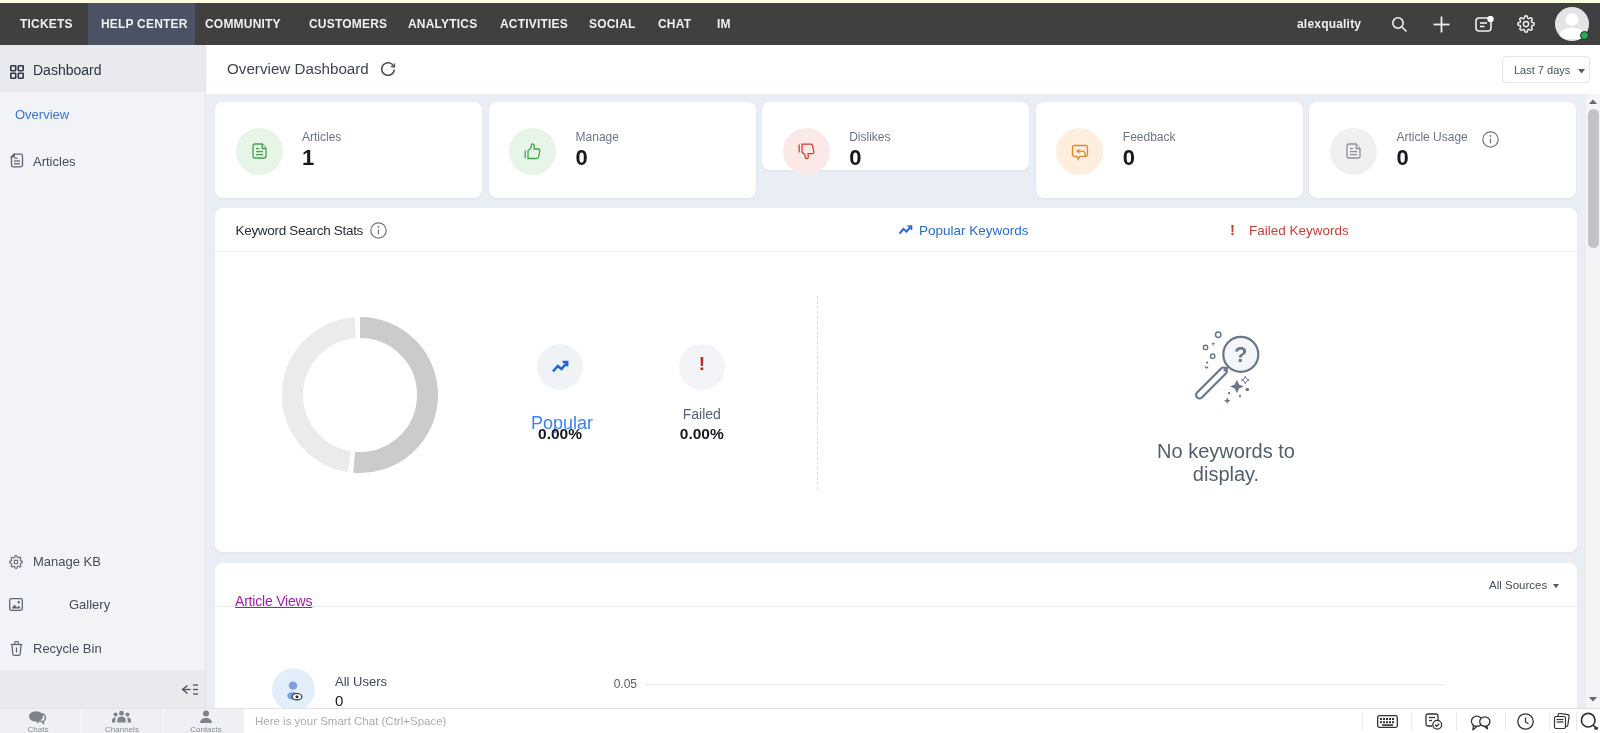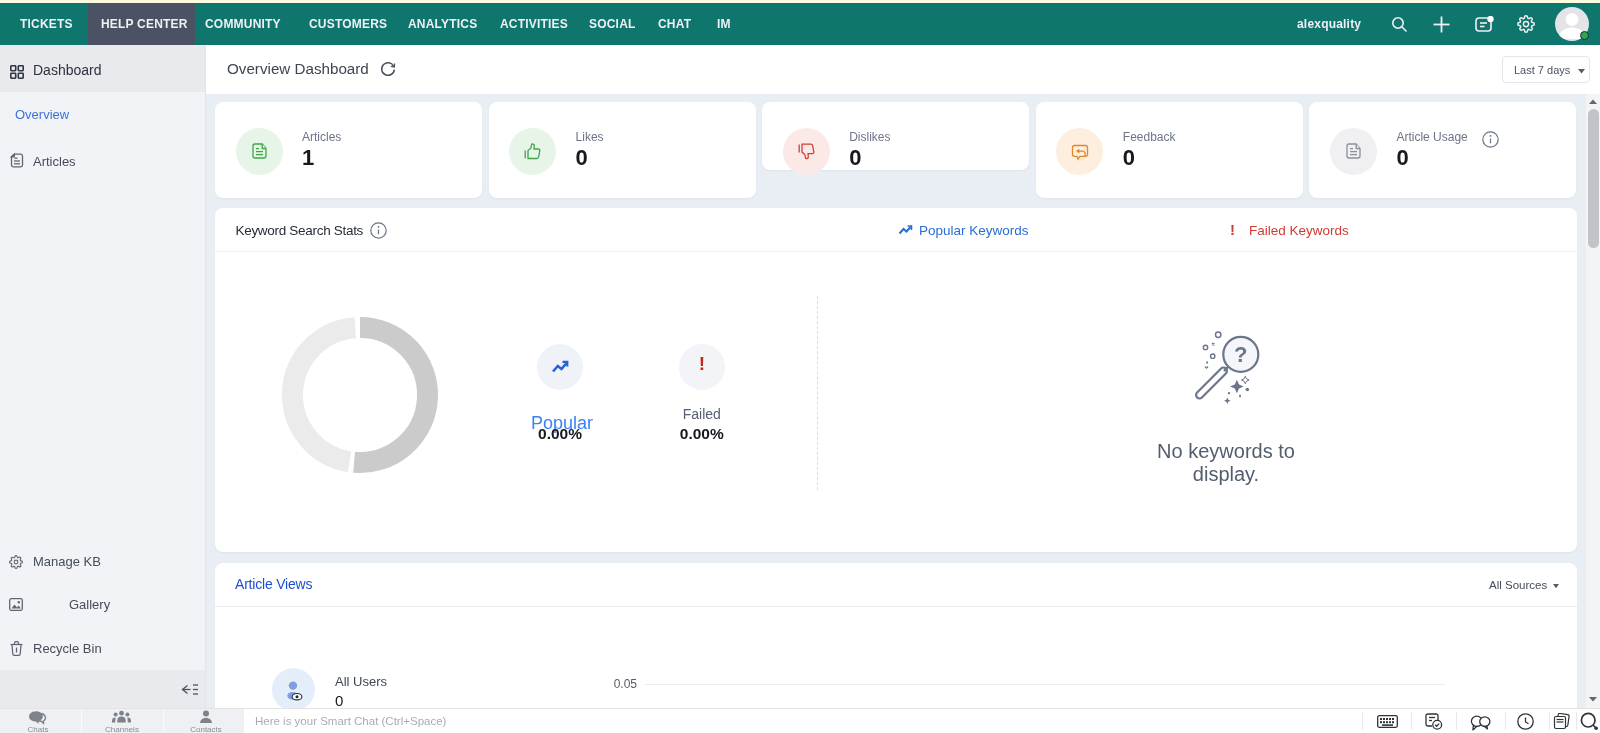--- a/index.html
+++ b/index.html
@@ -1,19 +1,19 @@
 <!DOCTYPE html>
 <html><head>
 <meta charset="utf-8">
 <style>
 * { margin:0; padding:0; box-sizing:border-box; }
 html,body { width:1600px; height:733px; overflow:hidden; font-family:"Liberation Sans", sans-serif; background:#fff; }
 .abs { position:absolute; }
 #topstrip { position:absolute; left:0; top:0; width:1600px; height:3px; background:#fbfbe0; }
-#navbar { position:absolute; left:0; top:3px; width:1600px; height:42px; background:#0f766e; }
+#navbar { position:absolute; left:0; top:3px; width:1600px; height:42px; background:#404040; }
 .navitem { position:absolute; top:0; height:42px; line-height:42px; color:#eef0f4; font-size:12px; font-weight:bold; letter-spacing:.2px; white-space:nowrap; }
 #helpcenter { position:absolute; left:88px; top:0; width:107px; height:42px; background:#4a5264; }
 #sidebar { position:absolute; left:0; top:45px; width:206px; height:663px; background:#f2f3f6; border-right:1px solid #e2e4e9;text-align:center; }
 .sbitem { position:absolute; left:33px; font-size:13px; color:#454d5b; white-space:nowrap; }
 #main { position:absolute; left:206px; top:45px; width:1394px; height:663px; background:#e9edf4; }
 #mainhead { position:absolute; left:0; top:0; width:1394px; height:49px; background:#fff; }
 .card { position:absolute; background:#fff; border-radius:8px; box-shadow:0 1px 2px rgba(30,40,60,.05); }
 .statlabel { position:absolute; font-size:12px; color:#6b7487; white-space:nowrap; }
 .statnum { position:absolute; font-size:22px; font-weight:bold; color:#16191f; }
 .iconcirc { position:absolute; border-radius:50%; }
@@ -136,21 +136,21 @@
   </div>
   <span class="statlabel" style="left:87px; top:28px;">Articles</span>
   <span class="statnum" style="left:87px; top:43px;">1</span>
 </div>
 <div class="card" style="left:488.6px; top:102px; width:267px; height:96px;">
   <div class="iconcirc" style="left:20.5px; top:25.5px; width:47px; height:47px; background:#e7f4e8;">
     <svg style="margin:15px 0 0 15px;" width="17" height="17" viewBox="0 0 17 17" fill="none" stroke="#43a44c" stroke-width="1.3">
         <path d="M1.2 7.4 L1.2 15.2 M4 15.5 L4 7.6 L6.8 5.2 L7.6 1.6 a0.8 0.8 0 0 1 .9-.6 l.6.1 a1.6 1.6 0 0 1 1.2 1.6 L10 6 L14.3 6 a1.5 1.5 0 0 1 1.5 1.8 L14.6 14 a1.9 1.9 0 0 1-1.9 1.5 L4 15.5 Z"></path>
       </svg>
   </div>
-  <span class="statlabel" style="left:87px; top:28px;">Likes</span>
+  <span class="statlabel" style="left:87px; top:28px;">Manage</span>
   <span class="statnum" style="left:87px; top:43px;">0</span>
 </div>
 <div class="card" style="left:762.2px; top:102px; width:267px; height:68px;">
   <div class="iconcirc" style="left:20.5px; top:25.5px; width:47px; height:47px; background:#fbe9e7;">
     <svg style="margin:15px 0 0 15px;" width="17" height="17" viewBox="0 0 17 17" fill="none" stroke="#cf4037" stroke-width="1.3">
         <path d="M1.2 1.5 L1.2 9.4 M4 1.2 L4 9.1 L6.8 11.5 L7.6 15.1 a0.8 0.8 0 0 0 .9.6 l.6-.1 a1.6 1.6 0 0 0 1.2-1.6 L10 10.7 L14.3 10.7 a1.5 1.5 0 0 0 1.5-1.8 L14.6 2.7 a1.9 1.9 0 0 0-1.9-1.5 L4 1.2 Z"></path>
       </svg>
   </div>
   <span class="statlabel" style="left:87px; top:28px;">Dislikes</span>
   <span class="statnum" style="left:87px; top:43px;">0</span>
@@ -238,21 +238,21 @@
     <circle cx="86.3" cy="84.5" r="1.8" fill="#6a7689"></circle>
     <circle cx="68" cy="88.1" r="1.2" fill="#6a7689"></circle>
     <path d="M78.3 90.3 l1.5 1.5 M79.8 90.3 l-1.5 1.5 M79.05 89.7 l0 2.7" stroke="#6a7689" stroke-width="1"></path>
     <path d="M66.3 92.4 l1 2.3 2.3 1 -2.3 1 -1 2.3 -1 -2.3 -2.3 -1 2.3 -1 Z" fill="#6a7689"></path>
   </svg>
   <span class="abs" style="left:911px; top:232px; width:200px; text-align:center; font-size:20px; color:#525e6c;">No keywords to display.</span>
 </div>
 
 <div id="avcard" class="card" style="left:215px; top:562.5px; width:1361.5px; height:146px; border-bottom-left-radius:0; border-bottom-right-radius:0;">
   <div class="abs" style="left:0; top:0; width:1361.5px; height:44.5px; border-bottom:1px solid #ececee;"></div>
-  <span class="abs" style="left:20px; top:13px; font-size:14px; letter-spacing:-0.2px; color:#1d4ed8;">Article Views</span>
+  <span class="abs" style="left:20px; top:30px; font-size:14px; letter-spacing:-0.2px; color:#a21caf;text-decoration:underline;">Article Views</span>
   <span class="abs" style="left:1274px; top:16.5px; font-size:11.5px; color:#454c59;">All Sources</span>
   <svg class="abs" style="left:1338px; top:21.5px;" width="6" height="4.5" viewBox="0 0 6 4.5">
       <path d="M0 0 L6 0 L3 4.2 Z" fill="#555d69"></path>
     </svg>
   <div class="iconcirc" style="left:57px; top:105px; width:43px; height:43px; background:#e4eefb;"></div>
   <svg class="abs" style="left:71px; top:118.5px;" width="17" height="20" viewBox="0 0 17 20" fill="none">
     <circle cx="7" cy="4.6" r="4.2" fill="#7d9fe0"></circle>
     <ellipse cx="6.5" cy="14.8" rx="5.2" ry="3.9" fill="#7d9fe0"></ellipse>
     <ellipse cx="11" cy="15.7" rx="4.9" ry="3.2" fill="#fdfefe" stroke="#1f2c3d" stroke-width="1.1"></ellipse>
     <circle cx="11" cy="15.7" r="1.5" fill="#1f2c3d"></circle>

